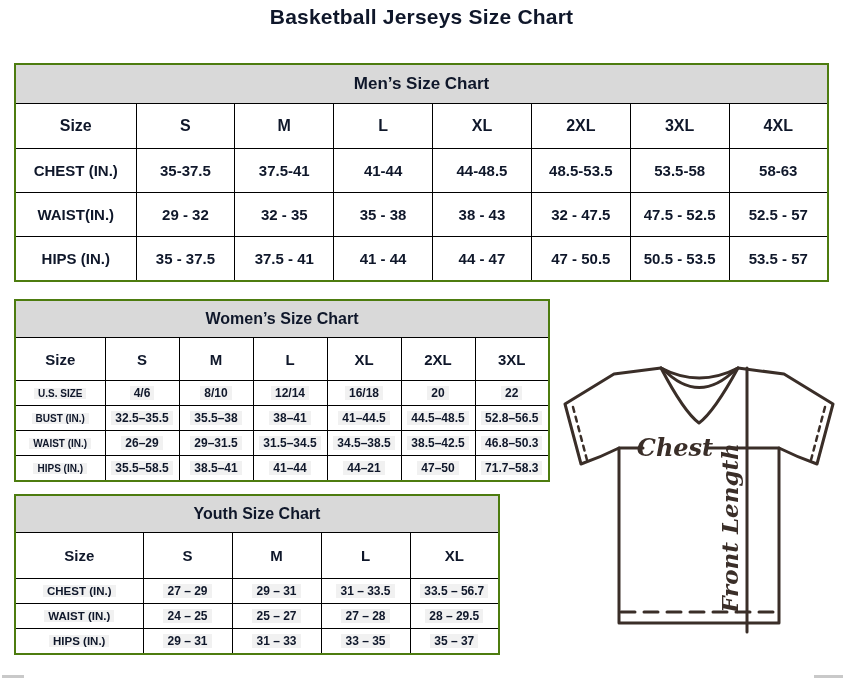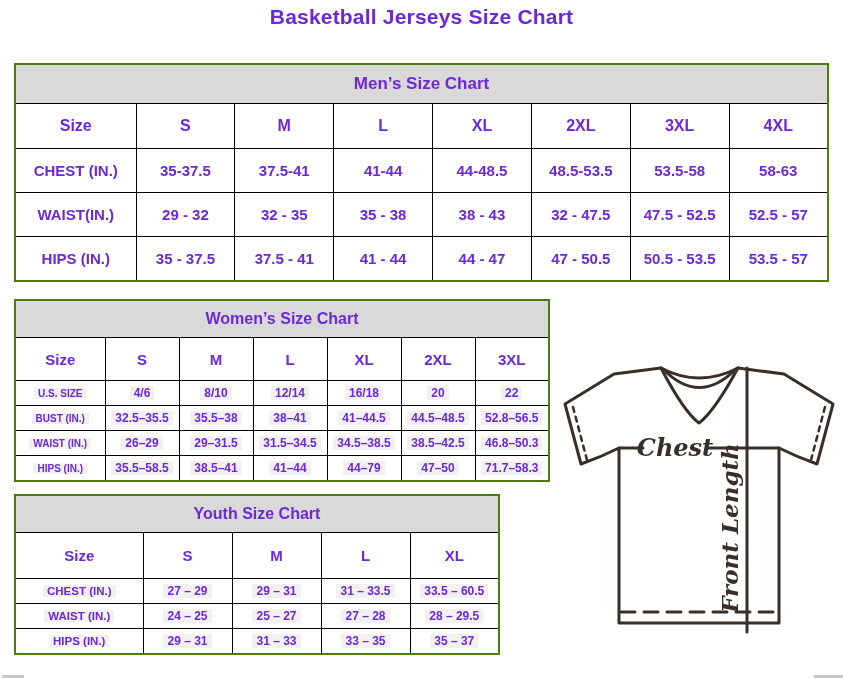--- a/index.html
+++ b/index.html
@@ -1,17 +1,17 @@
 <!DOCTYPE html>
 <html><head>
 <meta charset="utf-8">
 <style>
   html,body{margin:0;padding:0;background:#ffffff;}
   #page{position:relative;width:843px;height:679px;background:#fff;
-        font-family:"Liberation Sans","DejaVu Sans",sans-serif;color:#6d28d9;overflow:hidden;}
+        font-family:"Liberation Sans","DejaVu Sans",sans-serif;color:#0f172a;overflow:hidden;}
 
   .page-title{position:absolute;left:0;top:5px;width:843px;text-align:center;
               font-size:21px;font-weight:bold;letter-spacing:0.2px;}
 
   table.size-table{position:absolute;border-collapse:collapse;table-layout:fixed;
                    border:2px solid #4d7c0f;background:#fff;}
   table.size-table th,table.size-table td{border:1px solid #000;text-align:center;
                    vertical-align:middle;font-weight:bold;padding:0;}
   th.chart-title{background:#d9d9d9;font-size:17px;font-weight:bold;}
 
@@ -169,21 +169,21 @@
           <td><span class="hl">31.5–34.5</span></td>
           <td><span class="hl">34.5–38.5</span></td>
           <td><span class="hl">38.5–42.5</span></td>
           <td><span class="hl">46.8–50.3</span></td>
         </tr>
         <tr class="data-row">
           <th><span class="hl">HIPS (IN.)</span></th>
           <td><span class="hl">35.5–58.5</span></td>
           <td><span class="hl">38.5–41</span></td>
           <td><span class="hl">41–44</span></td>
-          <td><span class="hl">44–79</span></td>
+          <td><span class="hl">44–21</span></td>
           <td><span class="hl">47–50</span></td>
           <td><span class="hl">71.7–58.3</span></td>
         </tr>
       </tbody>
   </table>
 
   <table class="size-table youth light-hl">
     <colgroup>
         <col class="c-label">
         <col>
@@ -202,21 +202,21 @@
           <th>S</th>
           <th>M</th>
           <th>L</th>
           <th>XL</th>
         </tr>
         <tr class="data-row">
           <th><span class="hl">CHEST (IN.)</span></th>
           <td><span class="hl">27 – 29</span></td>
           <td><span class="hl">29 – 31</span></td>
           <td><span class="hl">31 – 33.5</span></td>
-          <td><span class="hl">33.5 – 60.5</span></td>
+          <td><span class="hl">33.5 – 56.7</span></td>
         </tr>
         <tr class="data-row">
           <th><span class="hl">WAIST (IN.)</span></th>
           <td><span class="hl">24 – 25</span></td>
           <td><span class="hl">25 – 27</span></td>
           <td><span class="hl">27 – 28</span></td>
           <td><span class="hl">28 – 29.5</span></td>
         </tr>
         <tr class="data-row">
           <th><span class="hl">HIPS (IN.)</span></th>

